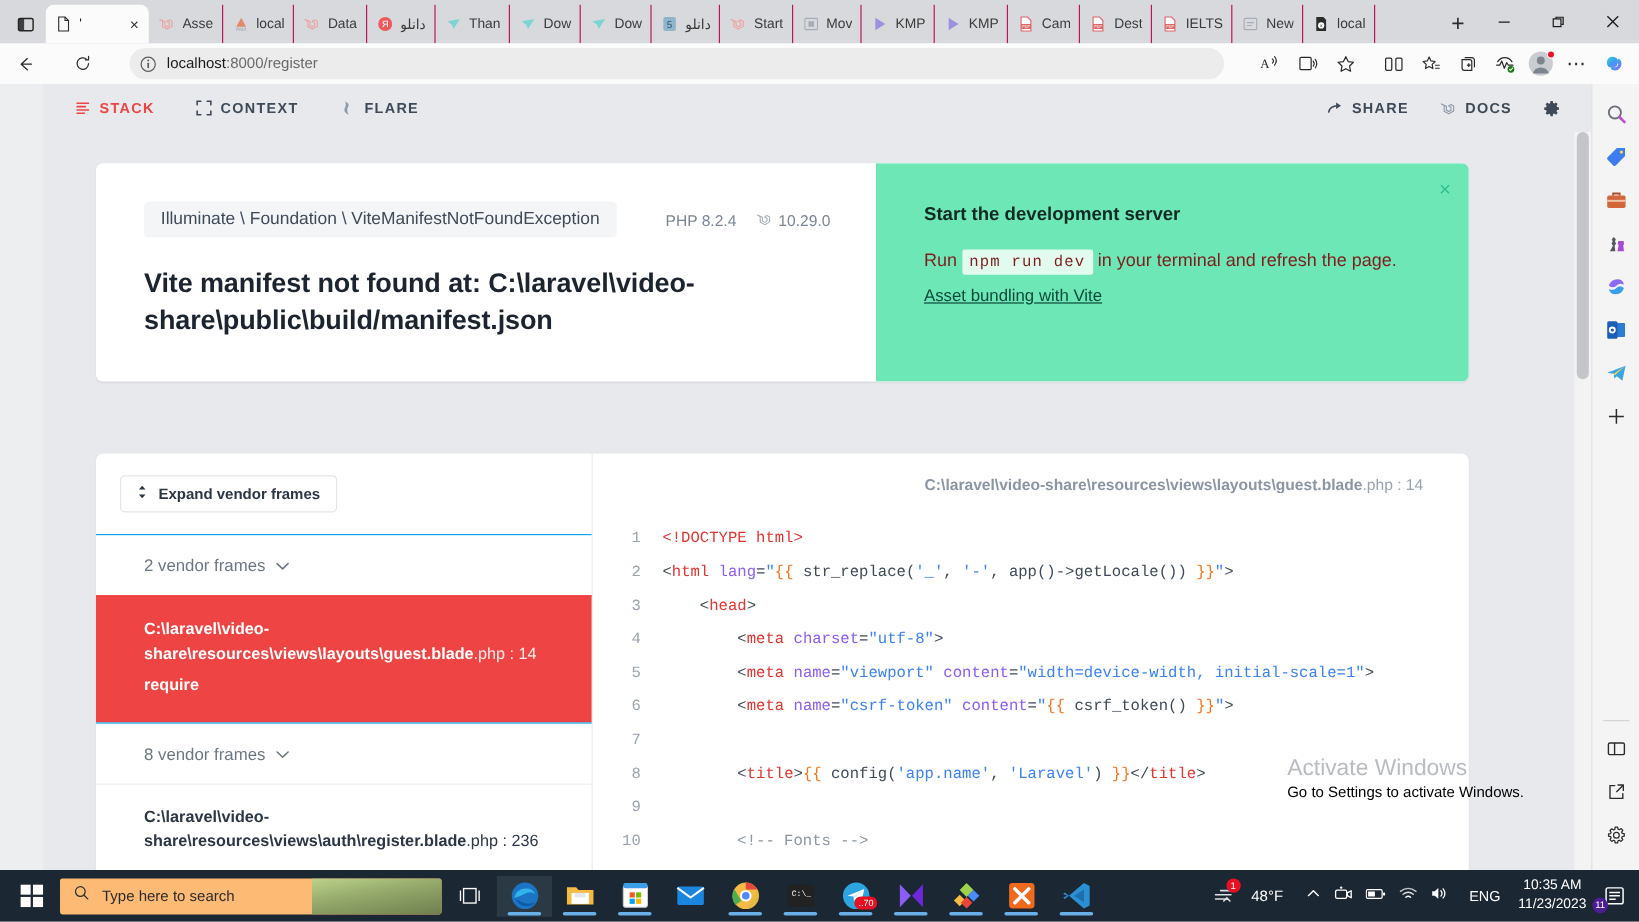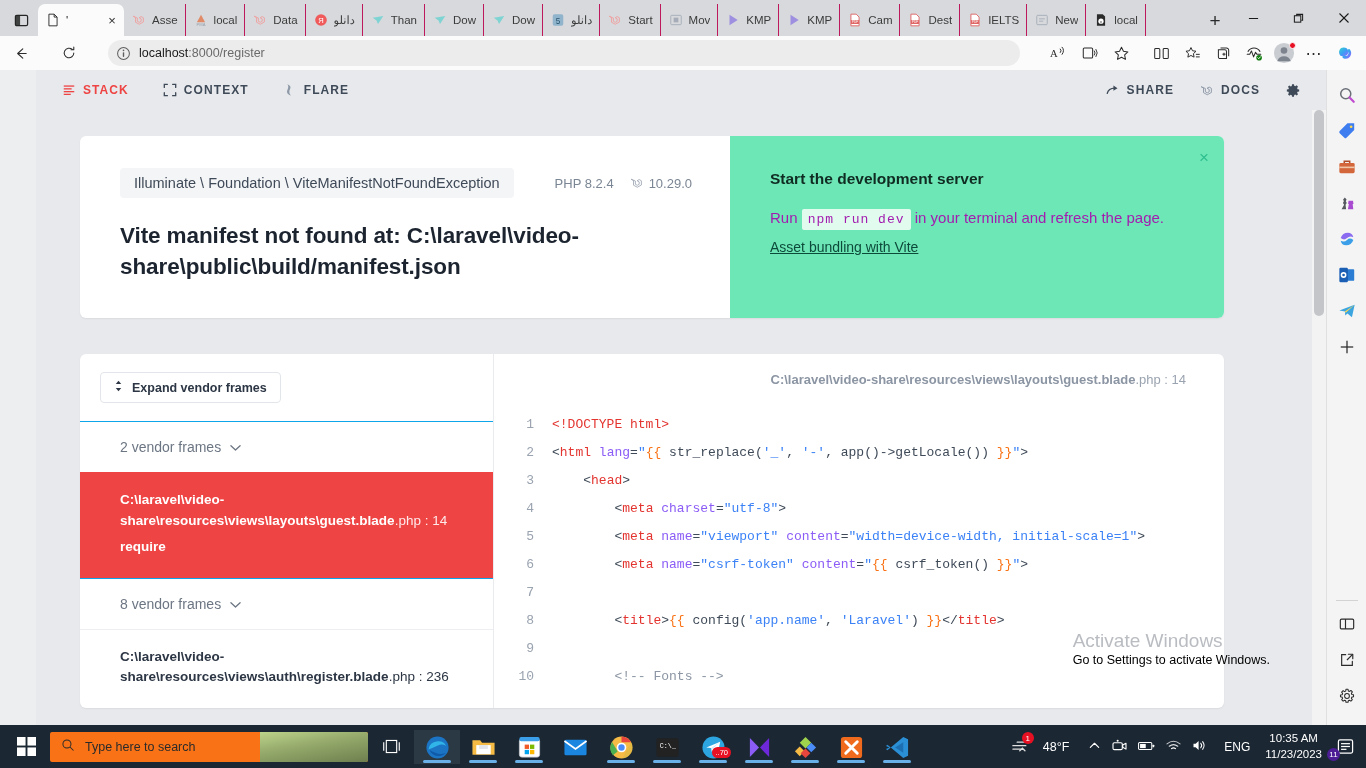--- a/index.html
+++ b/index.html
@@ -89,30 +89,30 @@
   .exc-meta { display: flex; align-items: center; gap: 16px; margin-left: auto; color: #7b8694; font-size: 13px; white-space: nowrap; }
   .exc-meta span { display: flex; align-items: center; gap: 5px; }
   .exc-title {
     margin-top: 22px; font-size: 22.5px; font-weight: bold; color: #1c2430;
     line-height: 1.38; letter-spacing: -0.1px;
   }
   .exc-right {
     width: 494px; flex: 0 0 494px; background: #6ee7b7; padding: 34px 40px 0 40px; position: relative;
   }
   .exc-right h3 { font-size: 15.5px; color: #0f2b22; font-weight: bold; }
-  .exc-right p { margin-top: 21px; font-size: 15px; color: #a21caf; }
+  .exc-right p { margin-top: 21px; font-size: 15px; color: #7f1d1d; }
   .exc-right code {
     font-family: "Liberation Mono", monospace; font-size: 13px;
     background: #e2fbef; padding: 3px 6px; border-radius: 2px; letter-spacing: 1px;
   }
   .exc-right a { display: inline-block; margin-top: 12px; font-size: 14px; color: #0c4a3a; text-decoration: underline; }
   .exc-close { position: absolute; top: 12px; right: 15px; font-size: 17px; color: #2fbf8f; }
 
   .frames-card {
-    margin: 36px 88px 0 44px; background: #fff; border-radius: 6px;
+    margin: 60px 88px 0 44px; background: #fff; border-radius: 6px;
     display: flex; min-height: 350px; overflow: hidden;
     box-shadow: 0 1px 2px rgba(0,0,0,.06);
   }
   .frames-list { width: 414px; flex: 0 0 414px; border-right: 1px solid #e9ebee; }
   .expand-row { padding: 18px 20px; }
   .expand-btn {
     display: inline-flex; align-items: center; gap: 9px;
     border: 1px solid #e2e5e9; background: #fff; border-radius: 4px;
     padding: 7px 13px; font-size: 12.5px; font-weight: bold; color: #2c3644;
   }
@@ -168,21 +168,21 @@
   .eb-sep { width: 22px; height: 1px; background: #d3d3d3; margin: 6px 0 4px; }
   .eb-spacer { flex: 1 1 auto; }
 
   
   .taskbar {
     height: 43px; flex: 0 0 43px; background: #1b2733;
     display: flex; align-items: center; padding: 0 2px;
   }
   .tb-start { width: 48px; height: 43px; display: flex; align-items: center; justify-content: center; }
   .tb-search {
-    width: 318px; height: 30px; background: #f97316; border-radius: 2px;
+    width: 318px; height: 30px; background: #fdba74; border-radius: 2px;
     display: flex; align-items: center; gap: 10px; padding: 0 11px; position: relative; overflow: hidden;
   }
   .tb-search .ph { font-size: 12.5px; color: #2b2b2b; }
   .tb-search .hill {
     position: absolute; right: 0; top: 0; width: 108px; height: 30px;
     background: linear-gradient(170deg,#bcd38a 0%,#93a86a 45%,#6e7f4e 100%);
   }
   .tb-taskview { width: 46px; height: 43px; display: flex; align-items: center; justify-content: center; }
   .tb-apps { display: flex; align-items: center; }
   .tb-app { width: 46px; height: 34px; display: flex; align-items: flex-end; justify-content: center; position: relative; }

